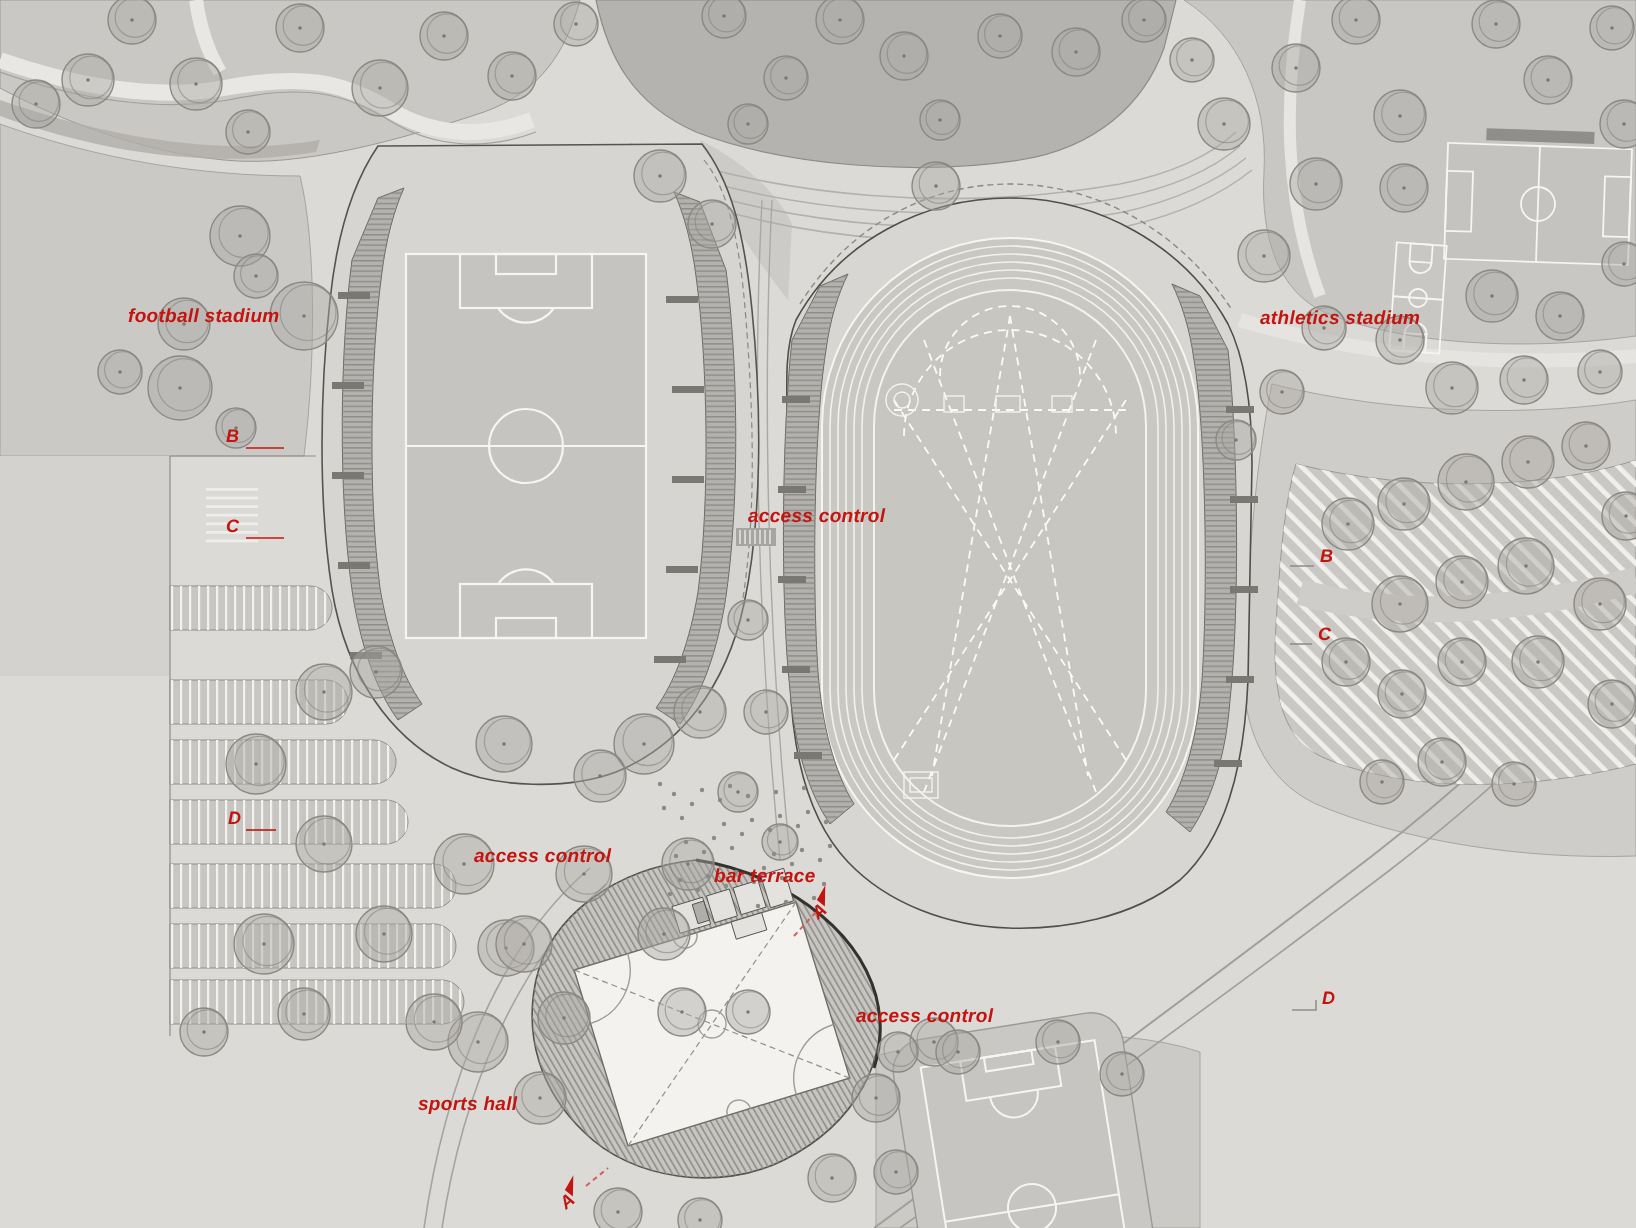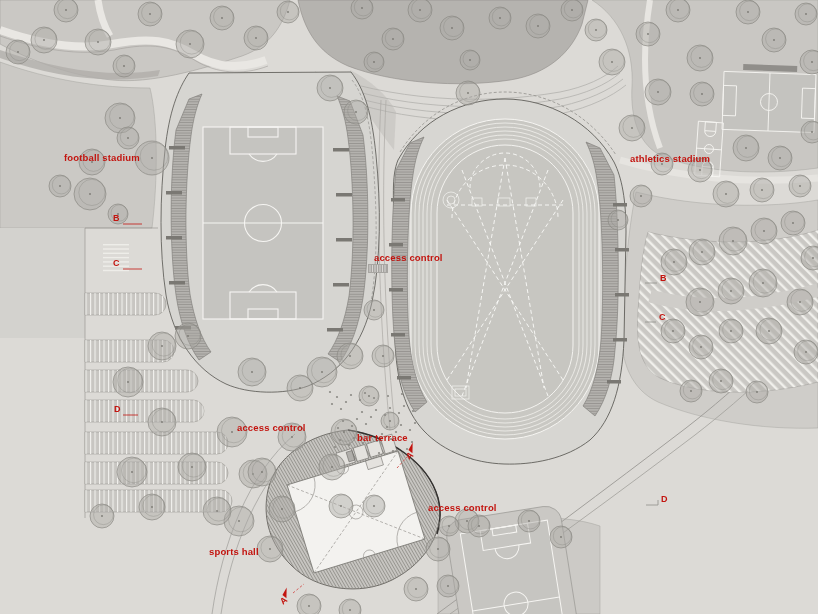--- a/index.html
+++ b/index.html
@@ -1,17 +1,17 @@
 <!DOCTYPE html>
 <html><head>
 <meta charset="utf-8">
 <style>
   html,body{margin:0;padding:0;background:#b0aeaa;}
   .stage{position:relative;width:818px;height:614px;overflow:hidden;background:#4d7c0f;
-         font-family:"Liberation Sans",sans-serif;}
+         font-family:"Liberation Sans",sans-serif;font-style:italic;}
   .stage svg{position:absolute;left:0;top:0;}
   text.lbl{font-family:"Liberation Sans",sans-serif;font-weight:bold;font-size:9.5px;
            letter-spacing:.15px;fill:#c3140f;}
   text.mk{font-family:"Liberation Sans",sans-serif;font-weight:bold;font-size:9px;fill:#c3140f;}
 </style>
 </head>
 <body>
 
 <div class="stage">
 <svg width="818" height="614" viewBox="0 0 818 614">

